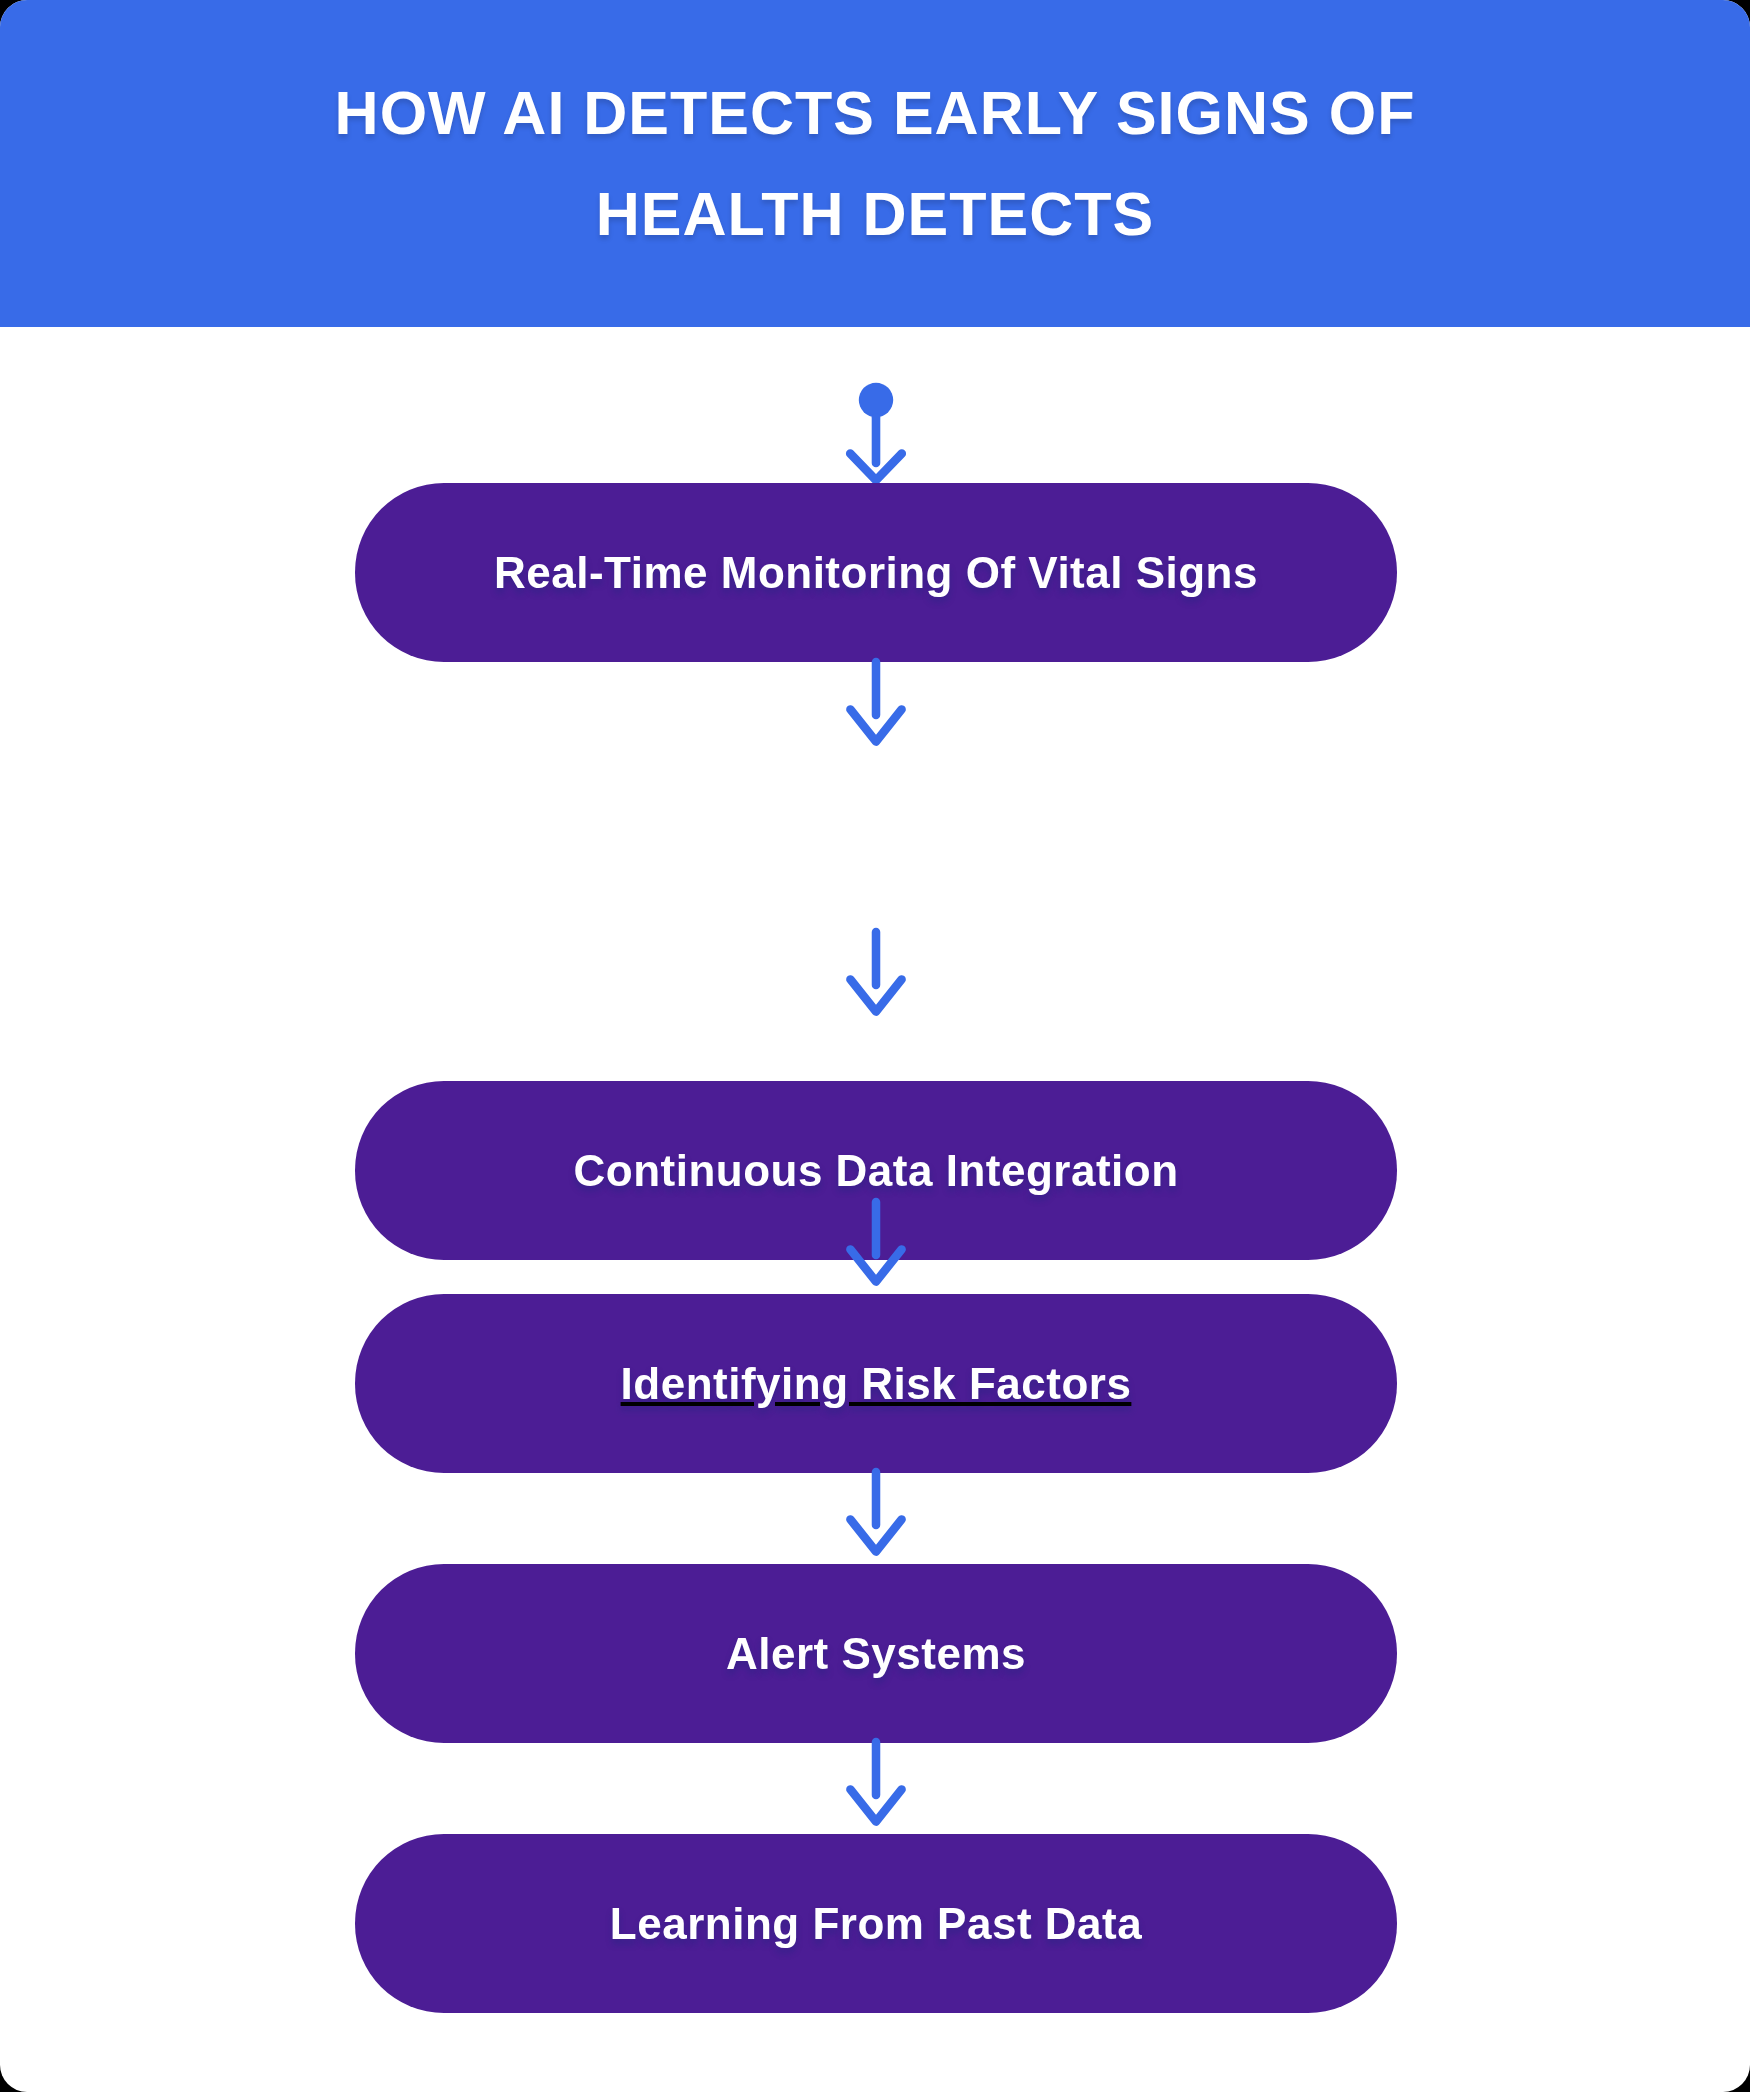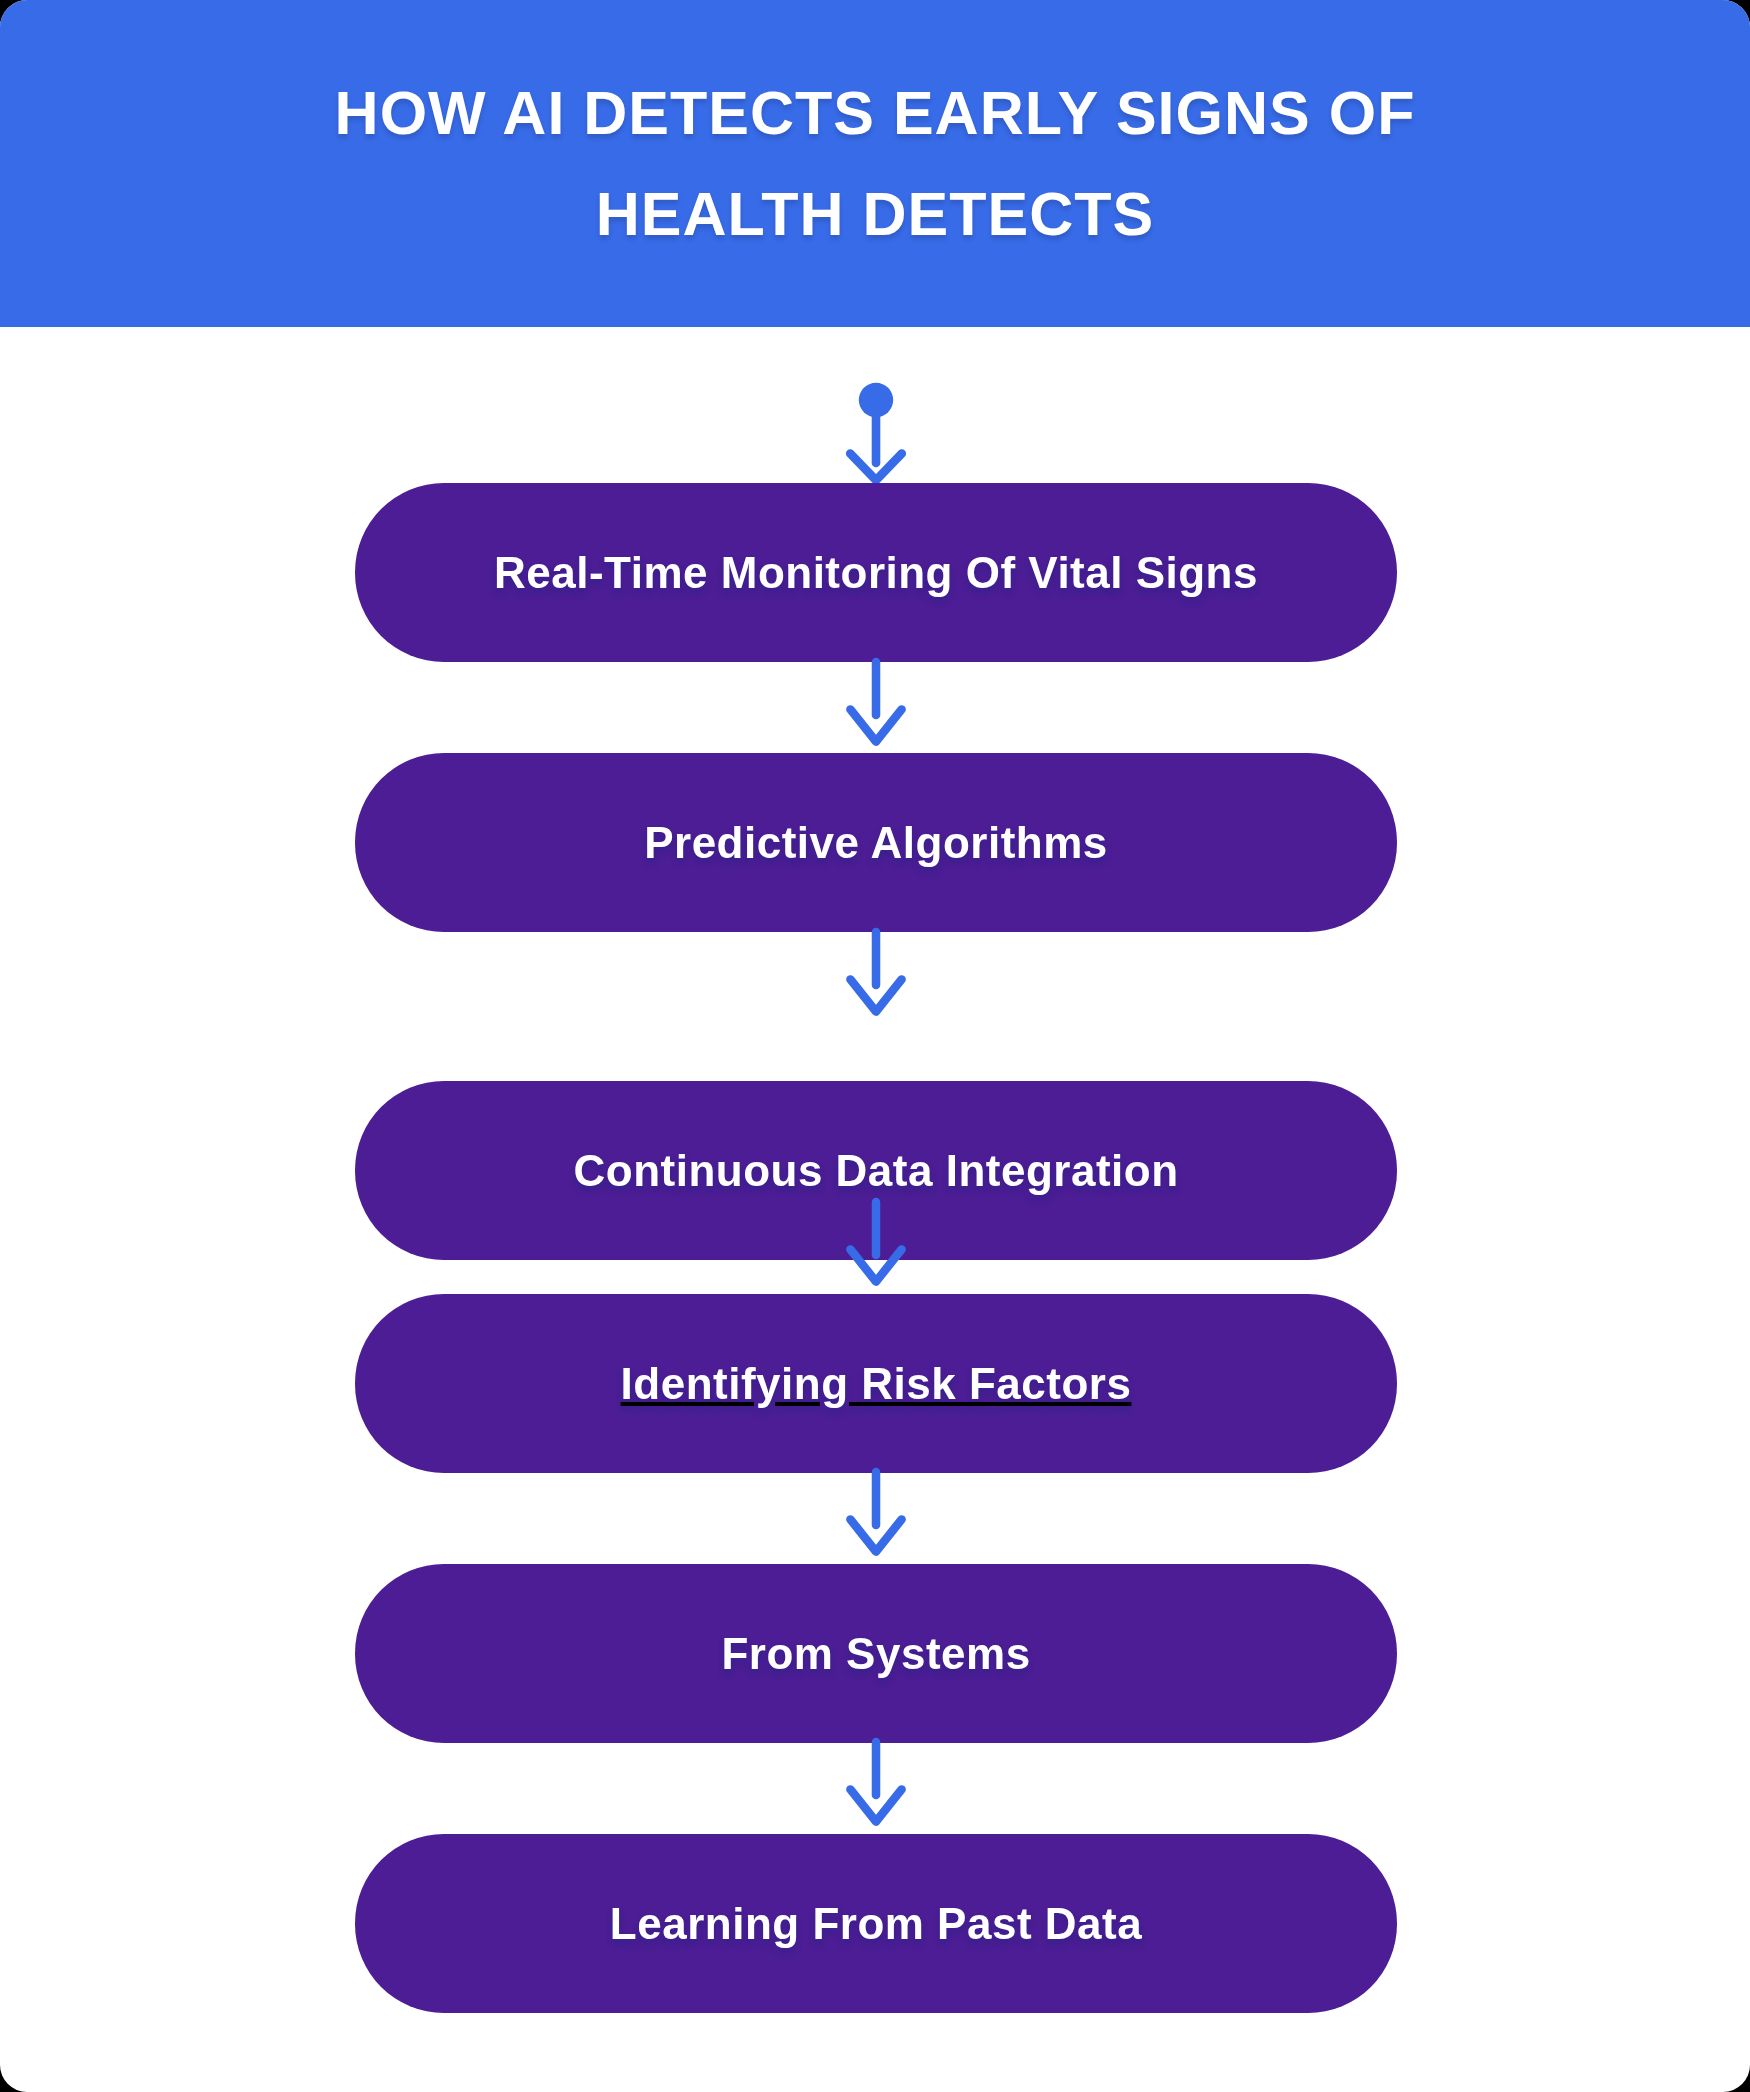--- a/index.html
+++ b/index.html
@@ -98,23 +98,20 @@
 
   <div class="step step-1">
     <span class="step-label">Real-Time Monitoring Of Vital Signs</span>
   </div>
 
   <svg class="connector conn-1" viewBox="0 0 90 96">
     <line x1="45" y1="0" x2="45" y2="56" stroke="#386BE8" stroke-width="9" stroke-linecap="round"></line>
     <polyline points="18,50 45,84 72,50" fill="none" stroke="#386BE8" stroke-width="9" stroke-linecap="round" stroke-linejoin="round"></polyline>
   </svg>
 
-  <div class="step step-2">
-    <span class="step-label">Predictive Algorithms</span>
-  </div>
 
   <svg class="connector conn-2" viewBox="0 0 90 96">
     <line x1="45" y1="0" x2="45" y2="56" stroke="#386BE8" stroke-width="9" stroke-linecap="round"></line>
     <polyline points="18,50 45,84 72,50" fill="none" stroke="#386BE8" stroke-width="9" stroke-linecap="round" stroke-linejoin="round"></polyline>
   </svg>
 
   <div class="step step-3">
     <span class="step-label">Continuous Data Integration</span>
   </div>
 
@@ -126,21 +123,21 @@
   <div class="step step-4">
     <span class="step-label">Identifying Risk Factors</span>
   </div>
 
   <svg class="connector conn-4" viewBox="0 0 90 96">
     <line x1="45" y1="0" x2="45" y2="56" stroke="#386BE8" stroke-width="9" stroke-linecap="round"></line>
     <polyline points="18,50 45,84 72,50" fill="none" stroke="#386BE8" stroke-width="9" stroke-linecap="round" stroke-linejoin="round"></polyline>
   </svg>
 
   <div class="step step-5">
-    <span class="step-label">From Systems</span>
+    <span class="step-label">Alert Systems</span>
   </div>
 
   <svg class="connector conn-5" viewBox="0 0 90 96">
     <line x1="45" y1="0" x2="45" y2="56" stroke="#386BE8" stroke-width="9" stroke-linecap="round"></line>
     <polyline points="18,50 45,84 72,50" fill="none" stroke="#386BE8" stroke-width="9" stroke-linecap="round" stroke-linejoin="round"></polyline>
   </svg>
 
   <div class="step step-6">
     <span class="step-label">Learning From Past Data</span>
   </div>

